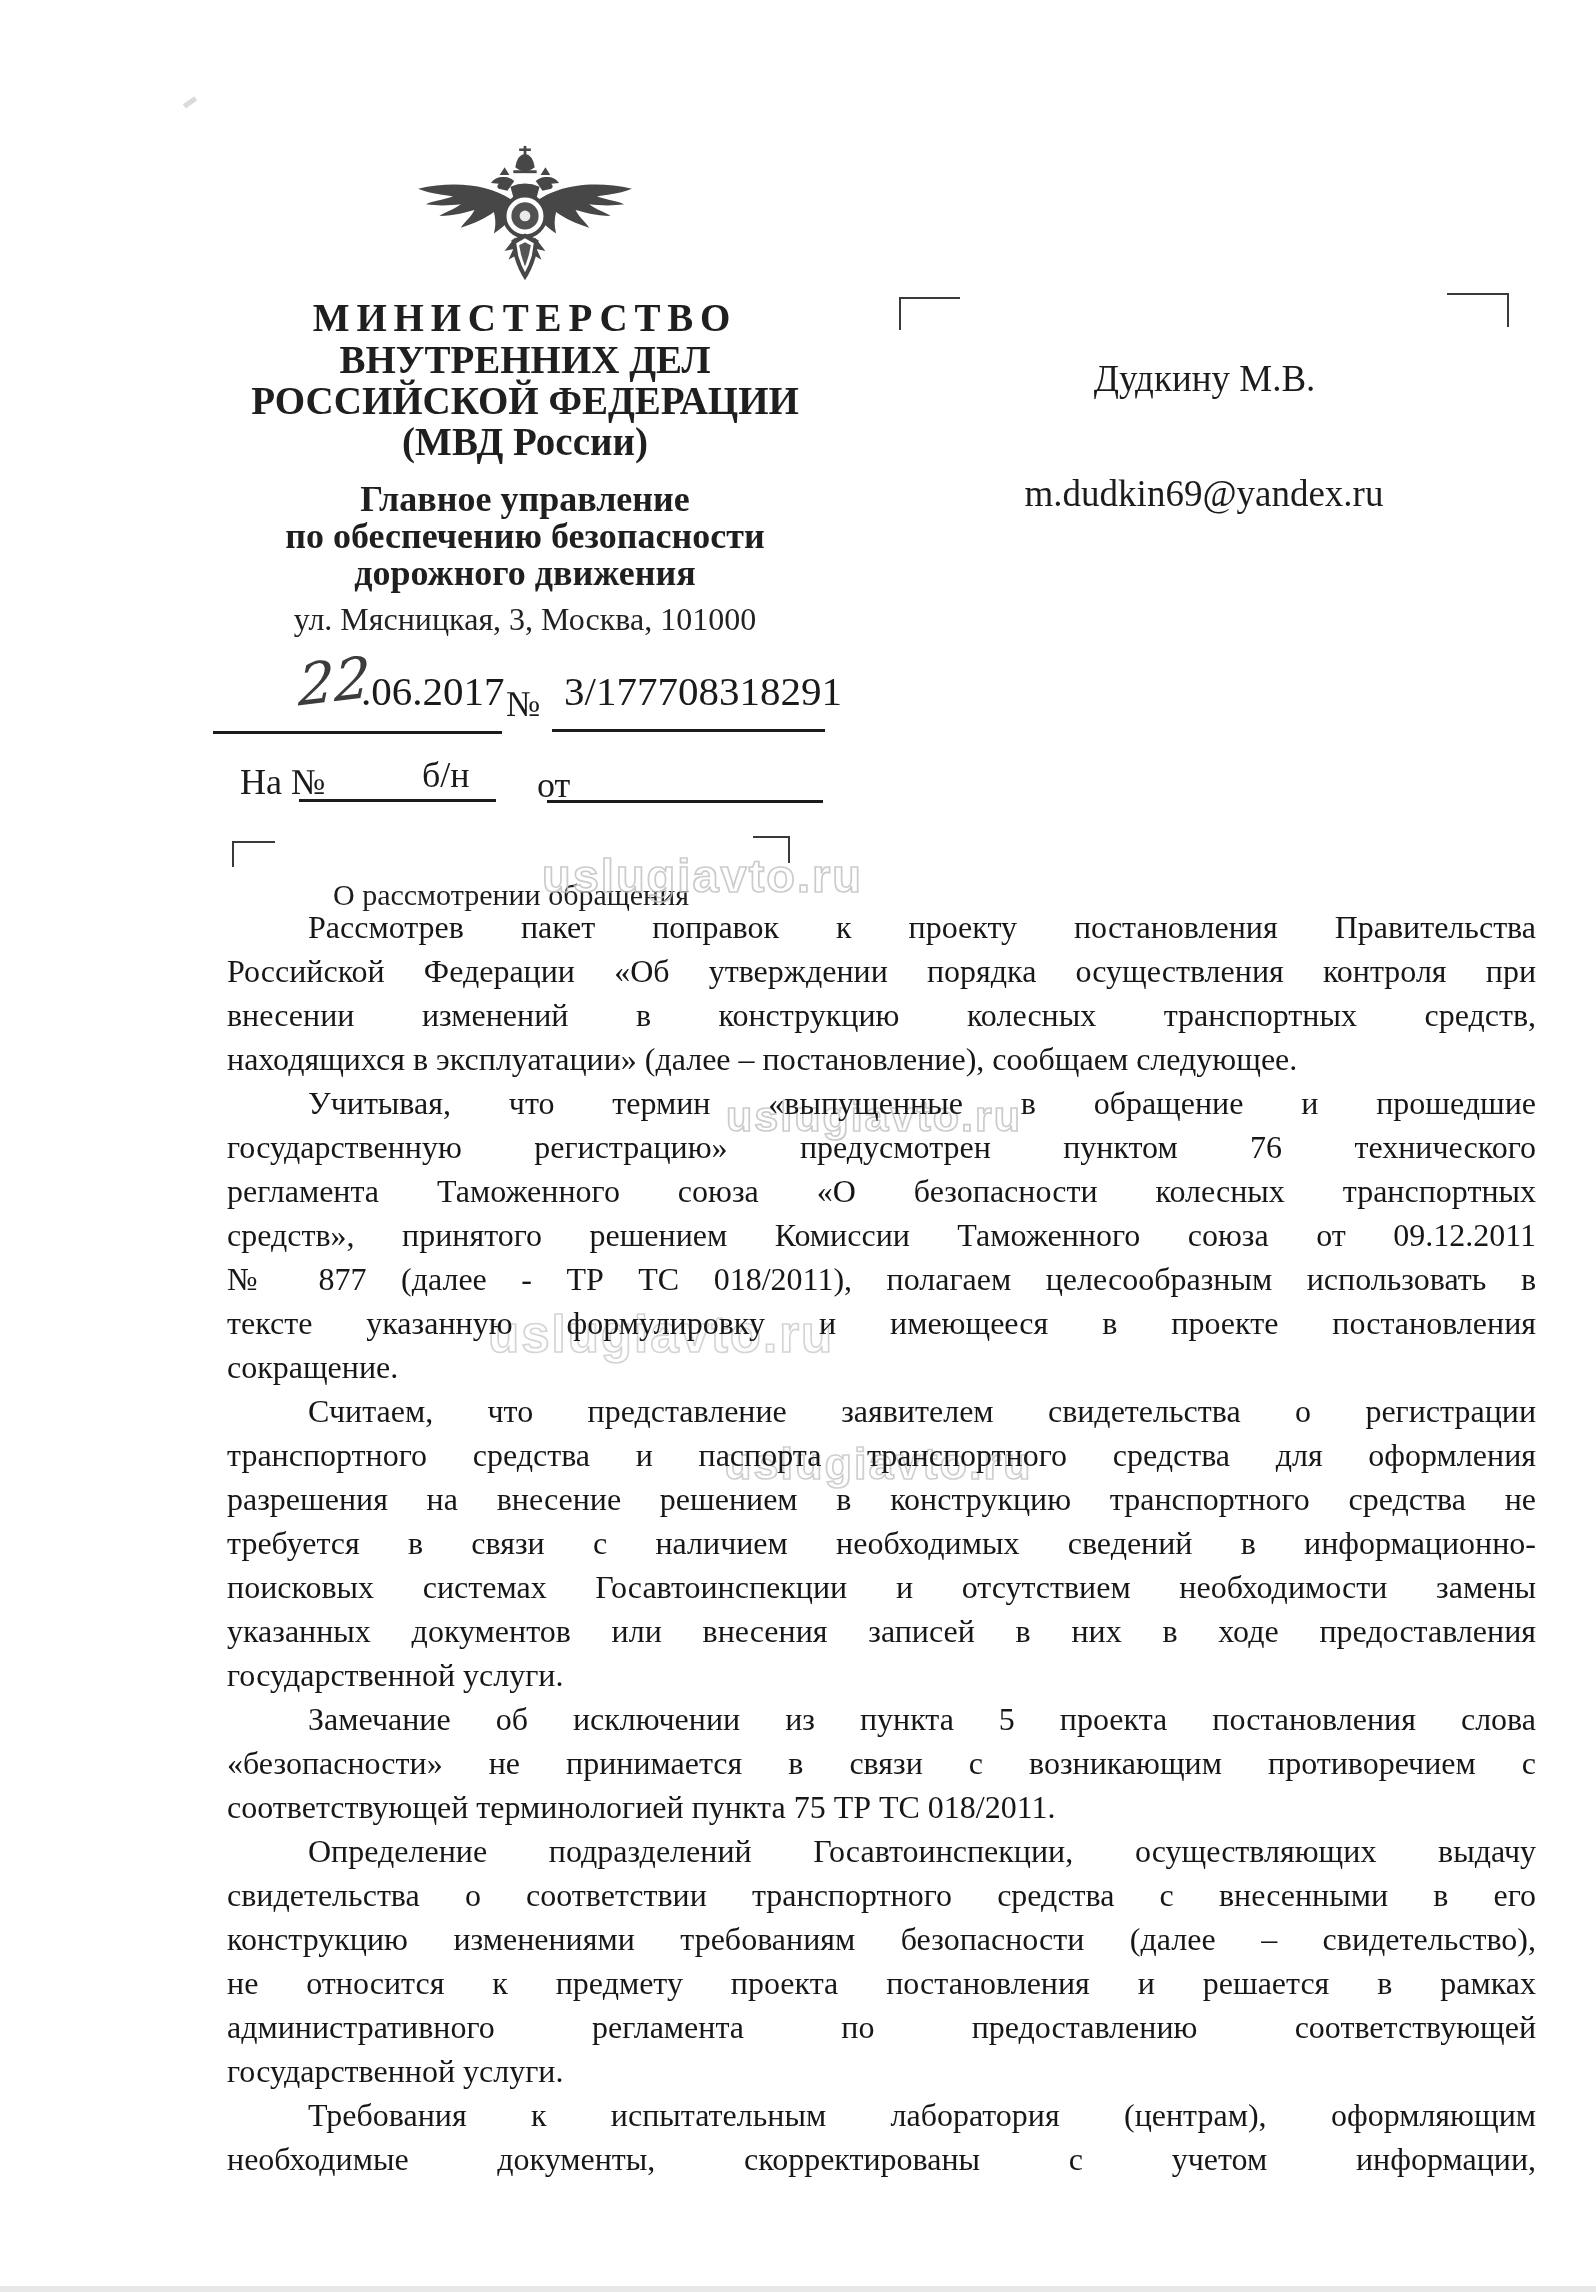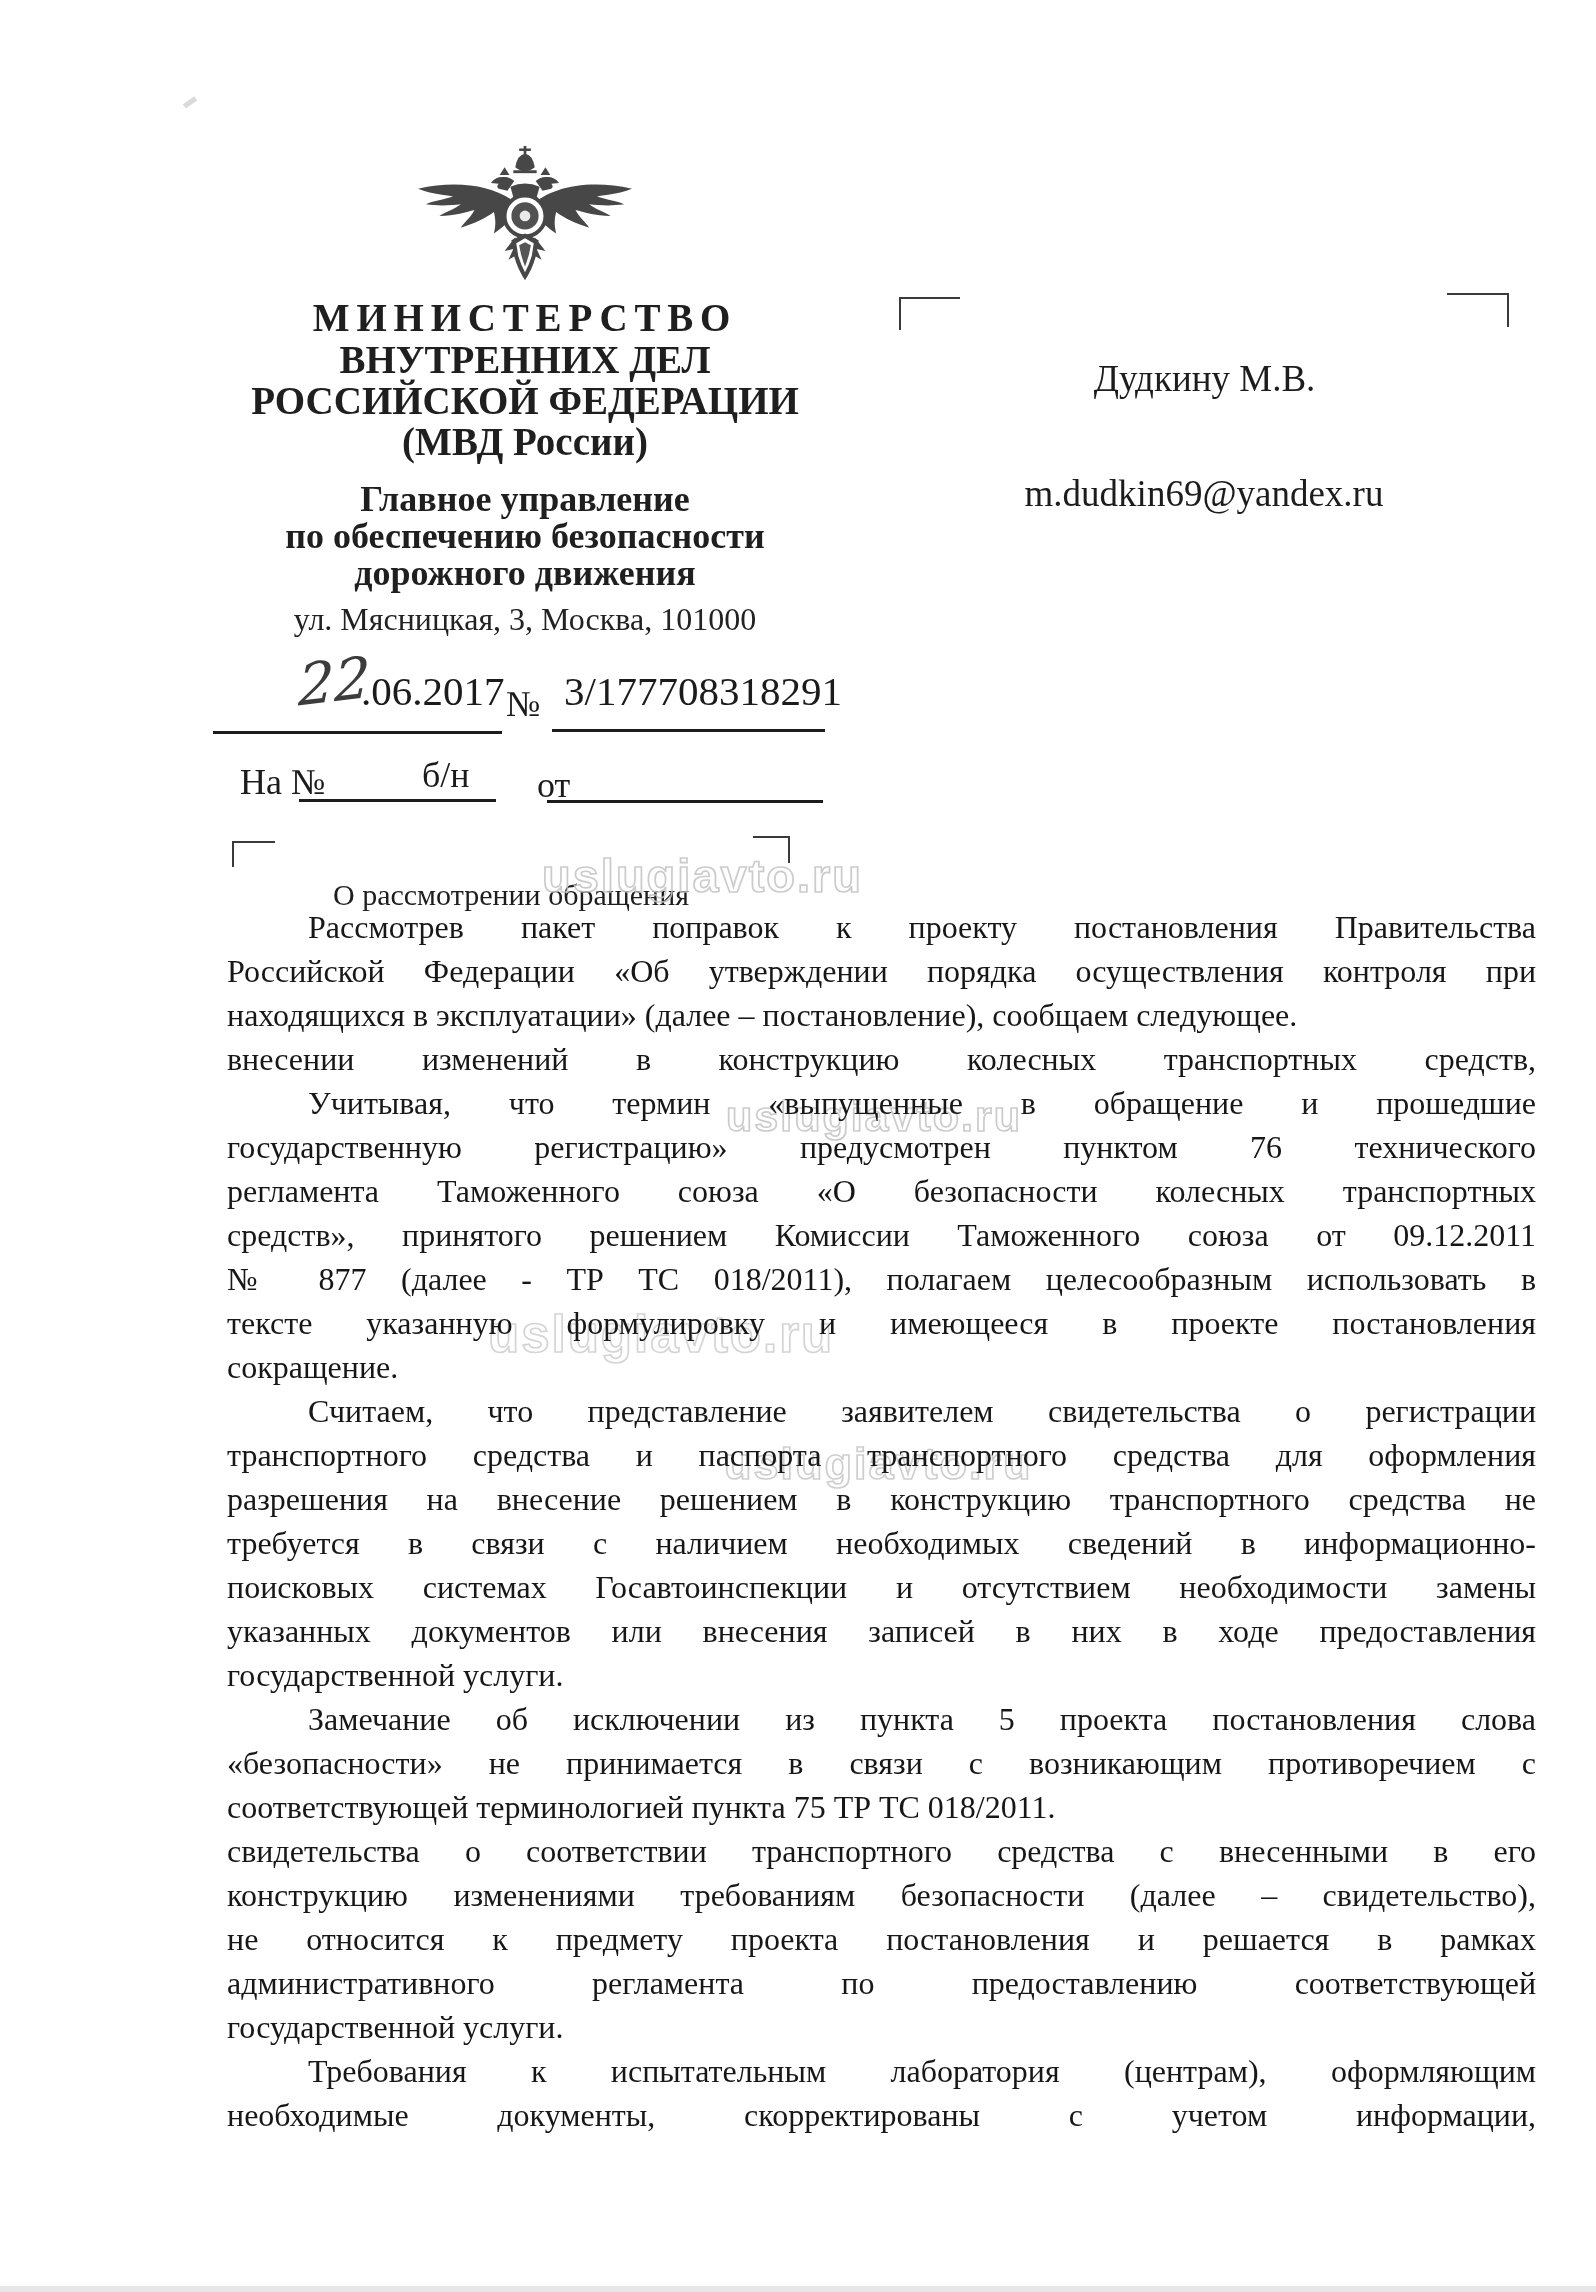--- a/index.html
+++ b/index.html
@@ -117,39 +117,40 @@
 <div class="abs subject">О рассмотрении обращения</div>
 
 <div class="wm wm1">uslugiavto.ru</div>
 <div class="wm wm2">uslugiavto.ru</div>
 <div class="wm wm3">uslugiavto.ru</div>
 <div class="wm wm4">uslugiavto.ru</div>
 
 <div class="abs body-text">
     <div class="ln j ind">Рассмотрев пакет поправок к проекту постановления Правительства</div>
     <div class="ln j">Российской Федерации «Об утверждении порядка осуществления контроля при</div>
+    <div class="ln j">внесении изменений в конструкцию колесных транспортных средств,</div>
     <div class="ln">находящихся в эксплуатации» (далее – постановление), сообщаем следующее.</div>
-    <div class="ln j">внесении изменений в конструкцию колесных транспортных средств,</div>
     <div class="ln j ind">Учитывая, что термин «выпущенные в обращение и прошедшие</div>
     <div class="ln j">государственную регистрацию» предусмотрен пунктом 76 технического</div>
     <div class="ln j">регламента Таможенного союза «О безопасности колесных транспортных</div>
     <div class="ln j">средств», принятого решением Комиссии Таможенного союза от 09.12.2011</div>
     <div class="ln j">№ 877 (далее - ТР ТС 018/2011), полагаем целесообразным использовать в</div>
     <div class="ln j">тексте указанную формулировку и имеющееся в проекте постановления</div>
     <div class="ln">сокращение.</div>
     <div class="ln j ind">Считаем, что представление заявителем свидетельства о регистрации</div>
     <div class="ln j">транспортного средства и паспорта транспортного средства для оформления</div>
     <div class="ln j">разрешения на внесение решением в конструкцию транспортного средства не</div>
     <div class="ln j">требуется в связи с наличием необходимых сведений в информационно-</div>
     <div class="ln j">поисковых системах Госавтоинспекции и отсутствием необходимости замены</div>
     <div class="ln j">указанных документов или внесения записей в них в ходе предоставления</div>
     <div class="ln">государственной услуги.</div>
     <div class="ln j ind">Замечание об исключении из пункта 5 проекта постановления слова</div>
     <div class="ln j">«безопасности» не принимается в связи с возникающим противоречием с</div>
     <div class="ln">соответствующей терминологией пункта 75 ТР ТС 018/2011.</div>
+    <div class="ln j ind">Определение подразделений Госавтоинспекции, осуществляющих выдачу</div>
     <div class="ln j">свидетельства о соответствии транспортного средства с внесенными в его</div>
     <div class="ln j">конструкцию изменениями требованиям безопасности (далее – свидетельство),</div>
     <div class="ln j">не относится к предмету проекта постановления и решается в рамках</div>
     <div class="ln j">административного регламента по предоставлению соответствующей</div>
     <div class="ln">государственной услуги.</div>
     <div class="ln j ind">Требования к испытательным лаборатория (центрам), оформляющим</div>
     <div class="ln j">необходимые документы, скорректированы с учетом информации,</div>
   </div>
 
 

